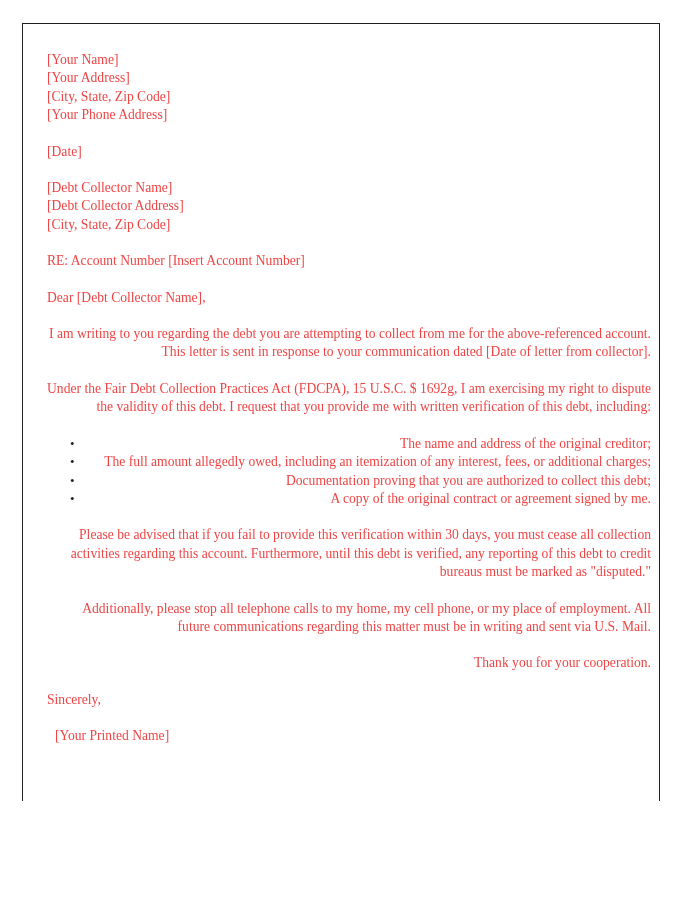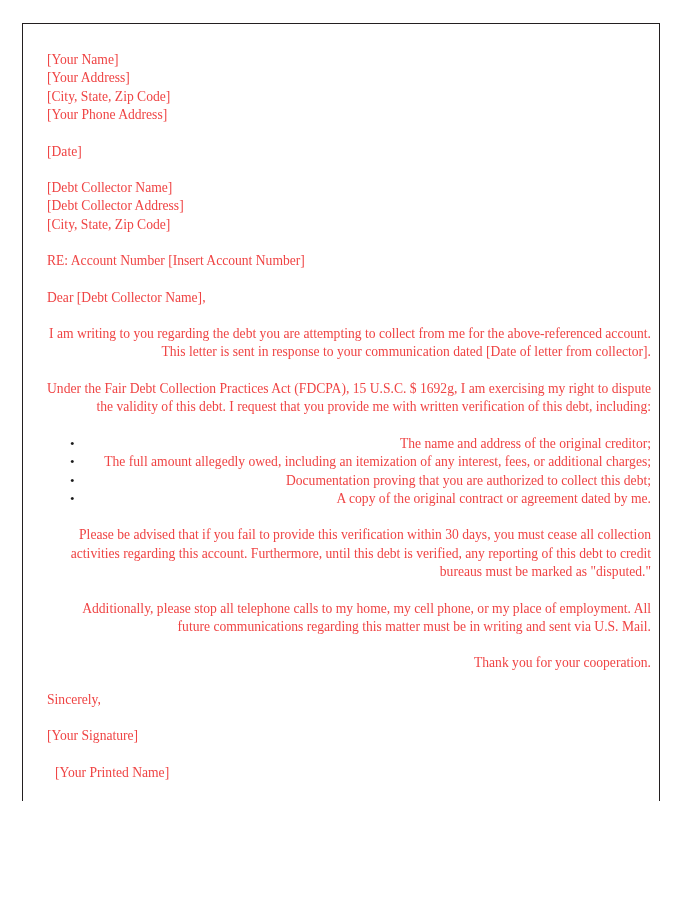--- a/index.html
+++ b/index.html
@@ -125,31 +125,30 @@
       <p class="letter-line">Dear [Debt Collector Name],</p>
 
       <p class="letter-para">I am writing to you regarding the debt you are attempting to collect from me for the above-referenced account. This letter is sent in response to your communication dated [Date of letter from collector].</p>
 
       <p class="letter-para">Under the Fair Debt Collection Practices Act (FDCPA), 15 U.S.C. $ 1692g, I am exercising my right to dispute the validity of this debt. I request that you provide me with written verification of this debt, including:</p>
 
       <ul class="req-list">
         <li class="req-item">The name and address of the original creditor;</li>
         <li class="req-item">The full amount allegedly owed, including an itemization of any interest, fees, or additional charges;</li>
         <li class="req-item">Documentation proving that you are authorized to collect this debt;</li>
-        <li class="req-item">A copy of the original contract or agreement dated by me.</li>
+        <li class="req-item">A copy of the original contract or agreement signed by me.</li>
       </ul>
 
       <p class="letter-para">Please be advised that if you fail to provide this verification within 30 days, you must cease all collection activities regarding this account. Furthermore, until this debt is verified, any reporting of this debt to credit bureaus must be marked as "disputed."</p>
 
       <p class="letter-para">Additionally, please stop all telephone calls to my home, my cell phone, or my place of employment. All future communications regarding this matter must be in writing and sent via U.S. Mail.</p>
 
       <p class="letter-para">Thank you for your cooperation.</p>
 
       <p class="sig-line">Sincerely,</p>
 
-      <p class="sig-line">[Your Signature]</p>
 
       <p class="sig-line-last">[Your Printed Name]</p>
 
     </div>
   </div>
 
 </div>
 
 </body></html>

